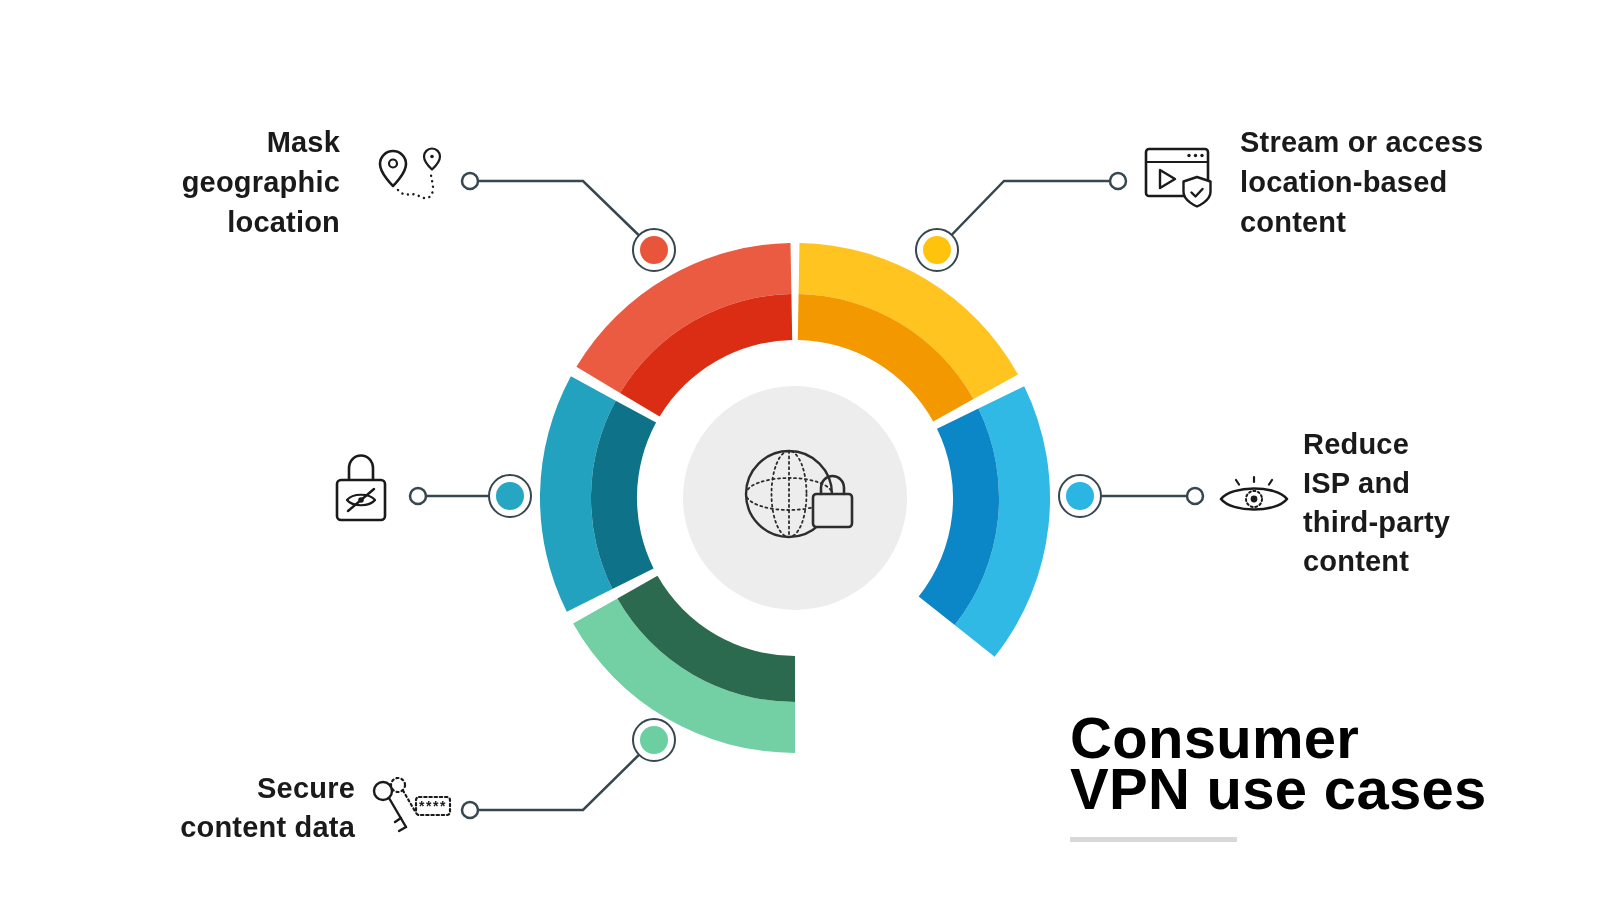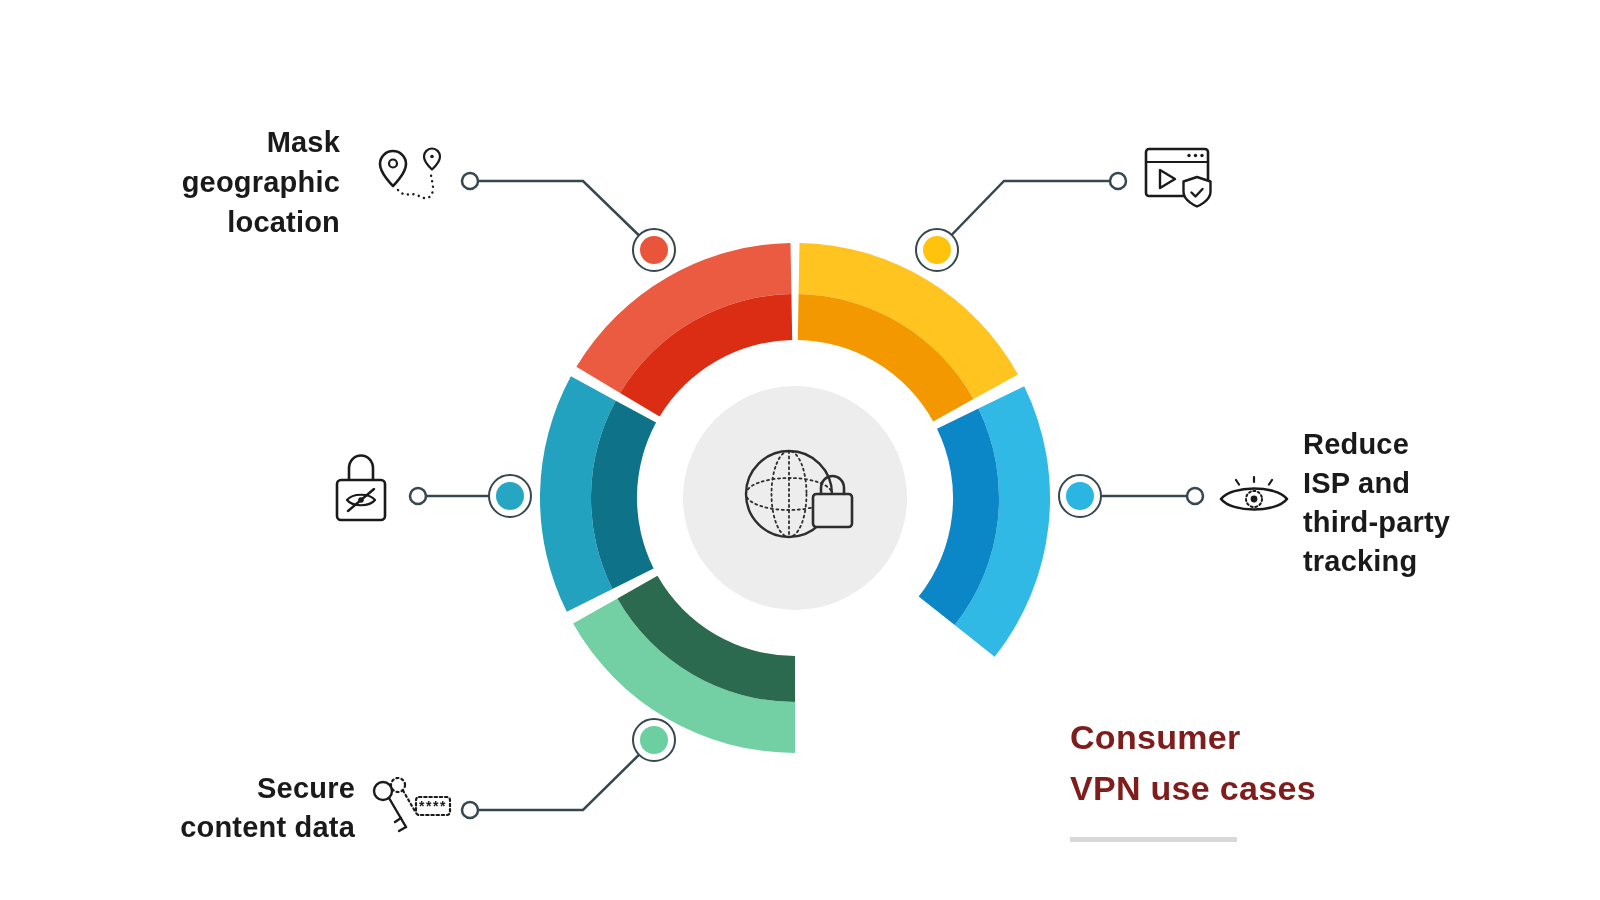--- a/index.html
+++ b/index.html
@@ -21,22 +21,22 @@
   .co-secure { top:721px; right:1245px; line-height:39px; }
   .icon { position:absolute; color:var(--icon-stroke,#1a1a1a); }
   .icon svg { display:block; }
   .ic-route  { left:376px;  top:98px; }
   .ic-stream { left:1144px; top:96px; }
   .ic-eye    { left:1218px; top:427px; }
   .ic-lock   { left:331px;  top:401px; }
   .ic-keys   { left:370px;  top:728px; }
   .title {
     position:absolute; left:1070px; top:664px;
-    font-size:34px; font-weight:800; line-height:51px;
-    color:#7f1d1d; white-space:pre-line; letter-spacing:0.3px;
+    font-size:58px; font-weight:800; line-height:51px;
+    color:#000000; white-space:pre-line; letter-spacing:0.3px;
   }
   .title-underline {
     position:absolute; left:1070px; top:789px;
     width:167px; height:5px; background:var(--underline,#d8d8d8);
   }
   svg text { font-family:"Liberation Sans", sans-serif; }
 </style>
 </head>
 <body>
 
@@ -84,24 +84,27 @@
         <circle cx="418" cy="448" r="8" fill="#ffffff" stroke="#37474f" stroke-width="2.5"></circle>
         <circle cx="654" cy="692" r="21" fill="#ffffff" stroke="#37474f" stroke-width="2"></circle>
         <circle cx="654" cy="692" r="14" fill="#6ccfa1"></circle>
         <circle cx="470" cy="762" r="8" fill="#ffffff" stroke="#37474f" stroke-width="2.5"></circle>
       </g>
   </svg>
 
   <div class="callout t-right co-mask">Mask
 geographic
 location</div>
+  <div class="callout co-stream">Stream or access
+location-based
+content</div>
   <div class="callout co-reduce">Reduce
 ISP and
 third-party
-tracking</div>
+content</div>
   <div class="callout t-right co-secure">Secure
 content data</div>
 
   <span class="icon ic-route">
     <svg width="72" height="64" viewBox="0 0 72 64" fill="none" stroke="currentColor" stroke-width="2.6" stroke-linecap="round" stroke-linejoin="round">
       <path d="M17 5 C9.8 5 4 10.8 4 18 C4 27.5 17 40 17 40 C17 40 30 27.5 30 18 C30 10.8 24.2 5 17 5 Z"></path>
       <circle cx="17" cy="17.5" r="4" stroke-width="2.2"></circle>
       <path d="M56 2.5 C51.6 2.5 48 6.1 48 10.5 C48 16 56 23.5 56 23.5 C56 23.5 64 16 64 10.5 C64 6.1 60.4 2.5 56 2.5 Z" stroke-width="2.2"></path>
       <circle cx="56" cy="10.5" r="1.8" fill="currentColor" stroke="none"></circle>
       <path d="M22 44 C30 53 35 45 43 50 C51 55 57 51 57 42 C57 35 54 31 55.5 26.5" stroke-width="2.4" stroke-dasharray="0.1 5.5"></path>

